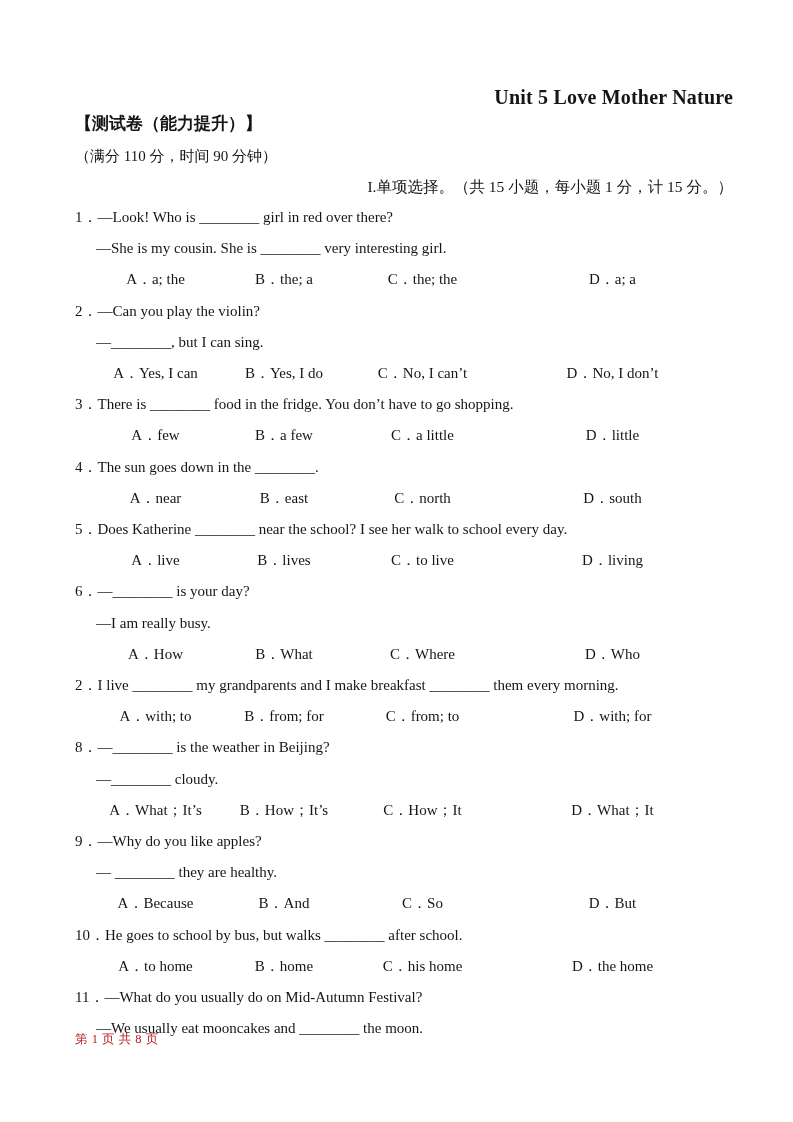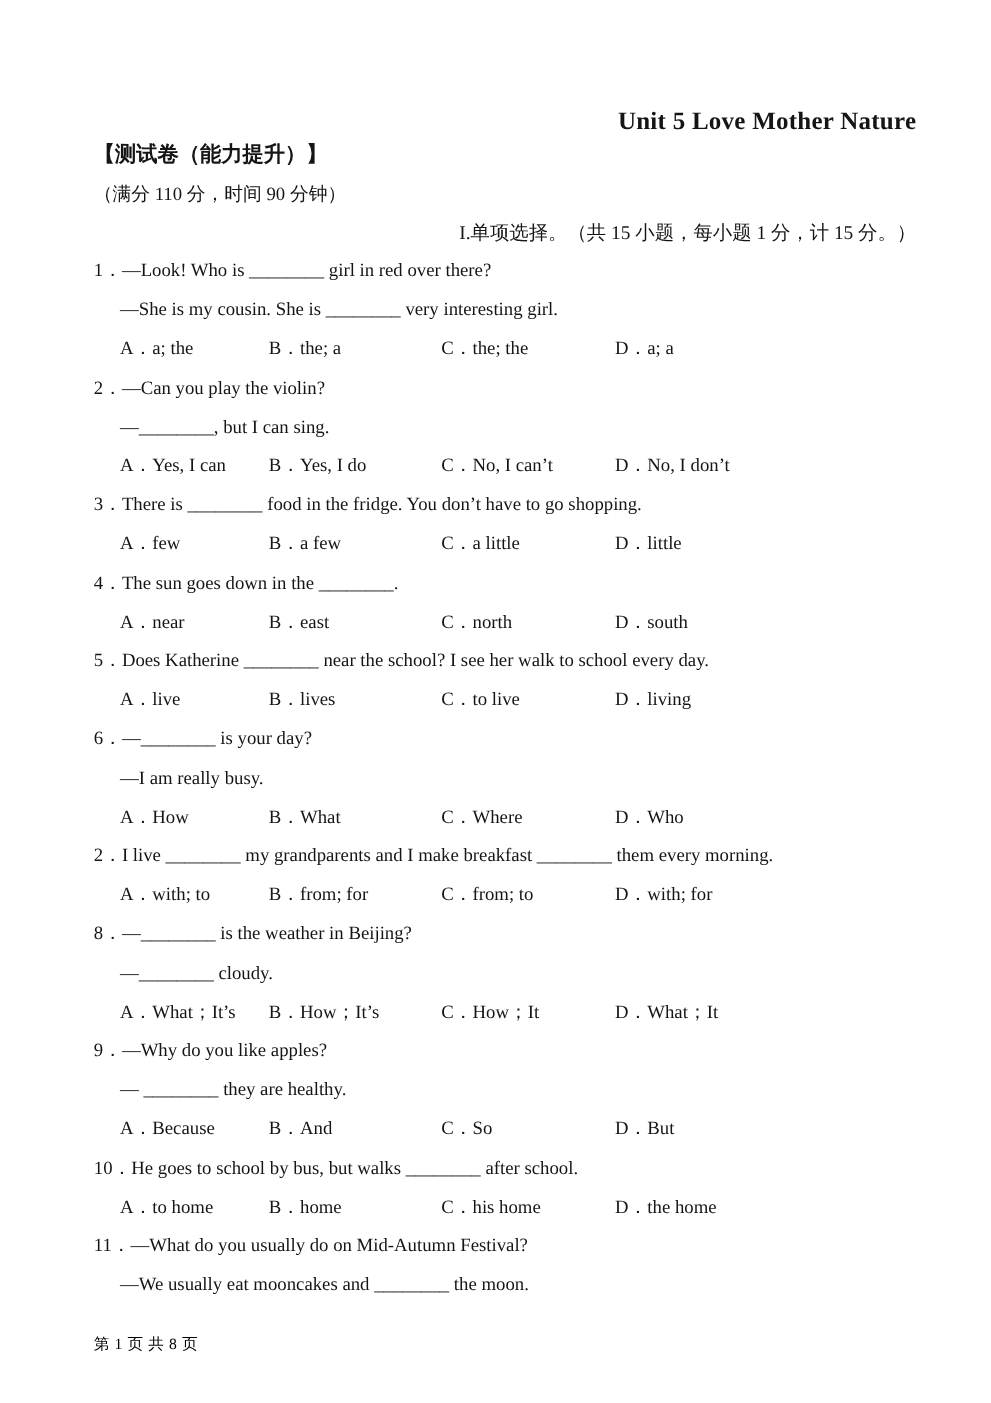--- a/index.html
+++ b/index.html
@@ -53,31 +53,32 @@
     white-space: pre-wrap;
   }
   .qline.cont {
     padding-left: 21px;
   }
   .options {
     display: grid;
     grid-template-columns: 119px 138px 139px auto;
     padding-left: 21px;
     line-height: 31.2px;
+    text-align: center;
   }
   .options span {
     white-space: pre-wrap;
   }
   .page-footer {
     position: absolute;
     left: 75px;
-    top: 1067px;
+    top: 1031px;
     font-size: 12.5px;
     letter-spacing: 0.5px;
-    color: #000000;
+    color: #b91c1c;
     text-align: center;
   }
 </style>
 </head>
 <body>
 
 <div class="page">
   <div class="content">
 
     <div class="doc-title">Unit 5 Love Mother Nature</div>

